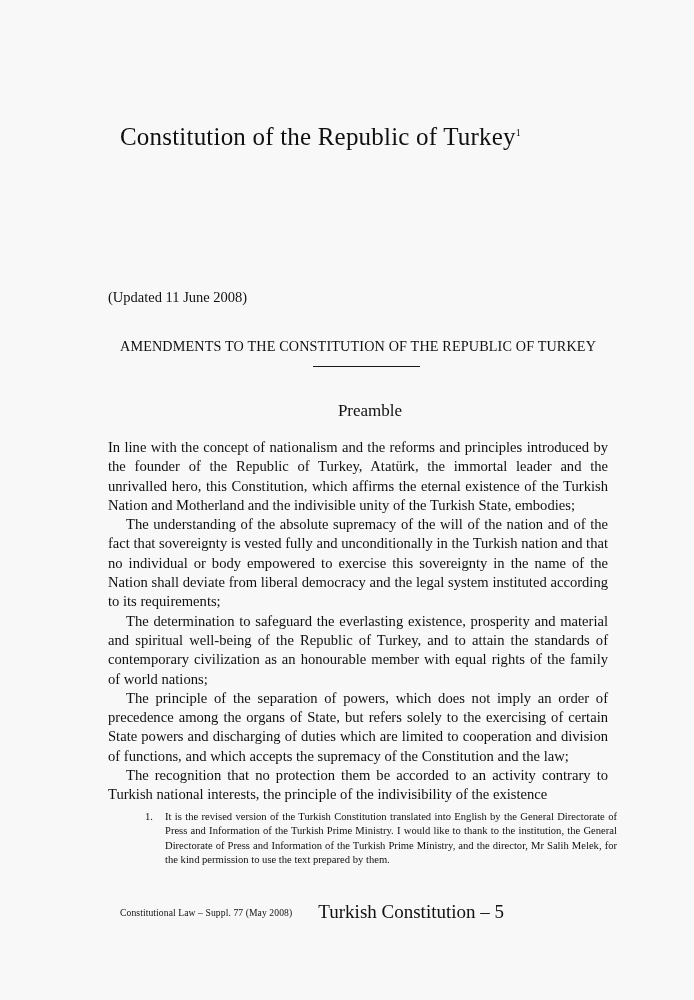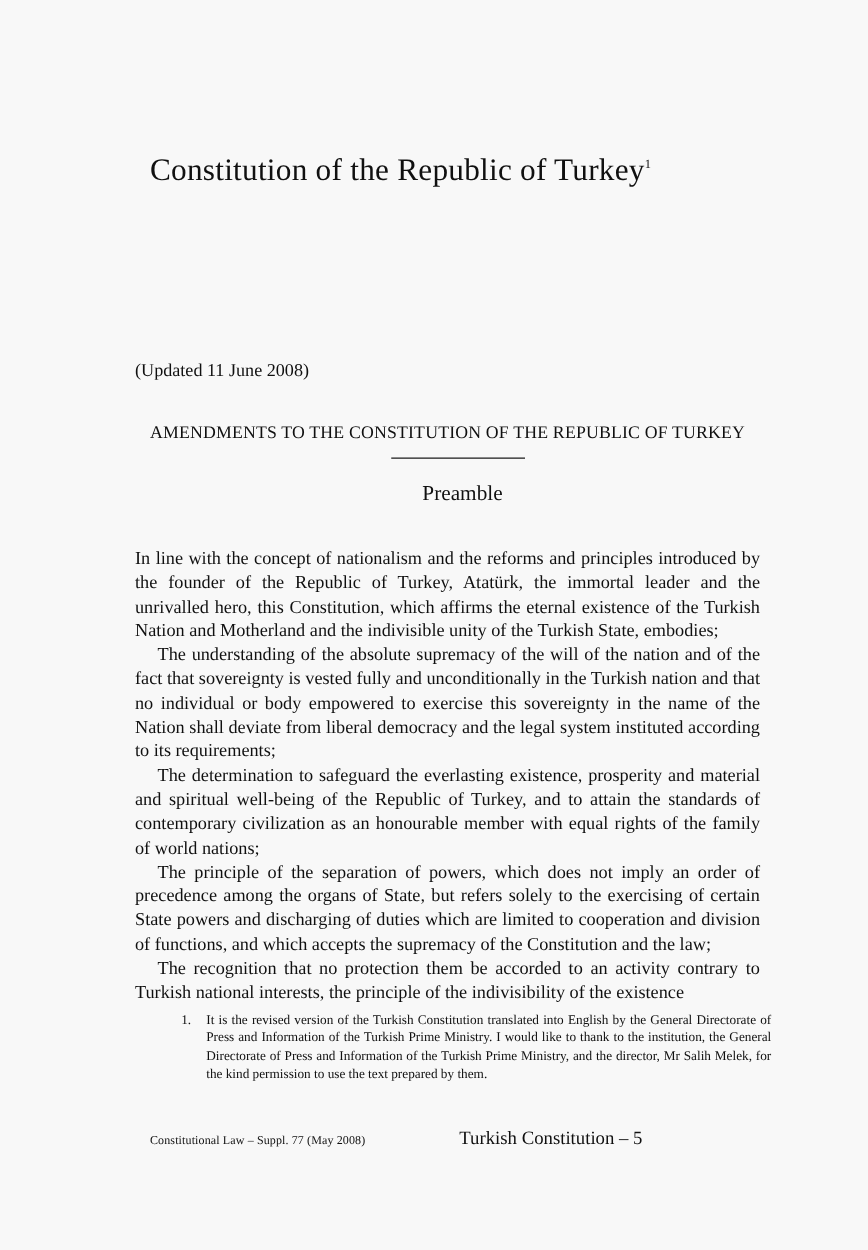--- a/index.html
+++ b/index.html
@@ -69,21 +69,21 @@
     top: 366px;
     width: 107px;
     height: 0;
     border-top: 1.4px solid #1a1a1a;
   }
 
   
   .preamble-heading {
     position: absolute;
     left: 120px;
-    top: 384px;
+    top: 400px;
     width: 500px;
     text-align: center;
     font-size: 17px;
     line-height: 22px;
     font-weight: normal;
     margin: 0;
   }
 
   
   .body-block {
@@ -128,23 +128,23 @@
   .footer-left {
     position: absolute;
     left: 120px;
     top: 906px;
     font-size: 9.6px;
     line-height: 13px;
     letter-spacing: 0.1px;
   }
   .footer-right {
     position: absolute;
-    right: 74px;
+    right: 84px;
     top: 902px;
-    font-size: 15px;
+    font-size: 19px;
     line-height: 19px;
   }
 </style>
 </head>
 <body>
 
 <div class="page">
 
   <h1 class="doc-title"><span>Constitution of the Republic of Turkey</span><sup>1</sup></h1>
 

